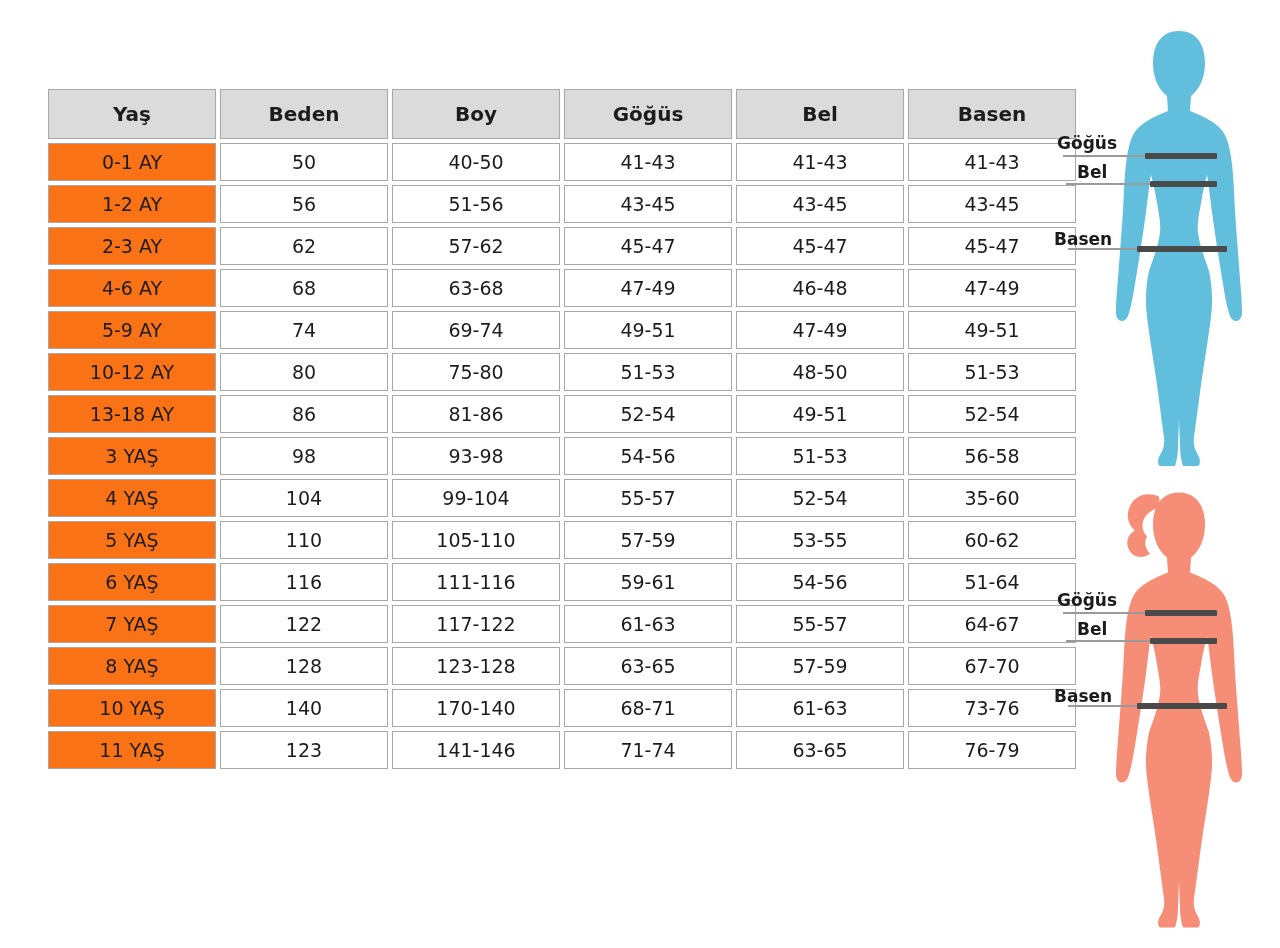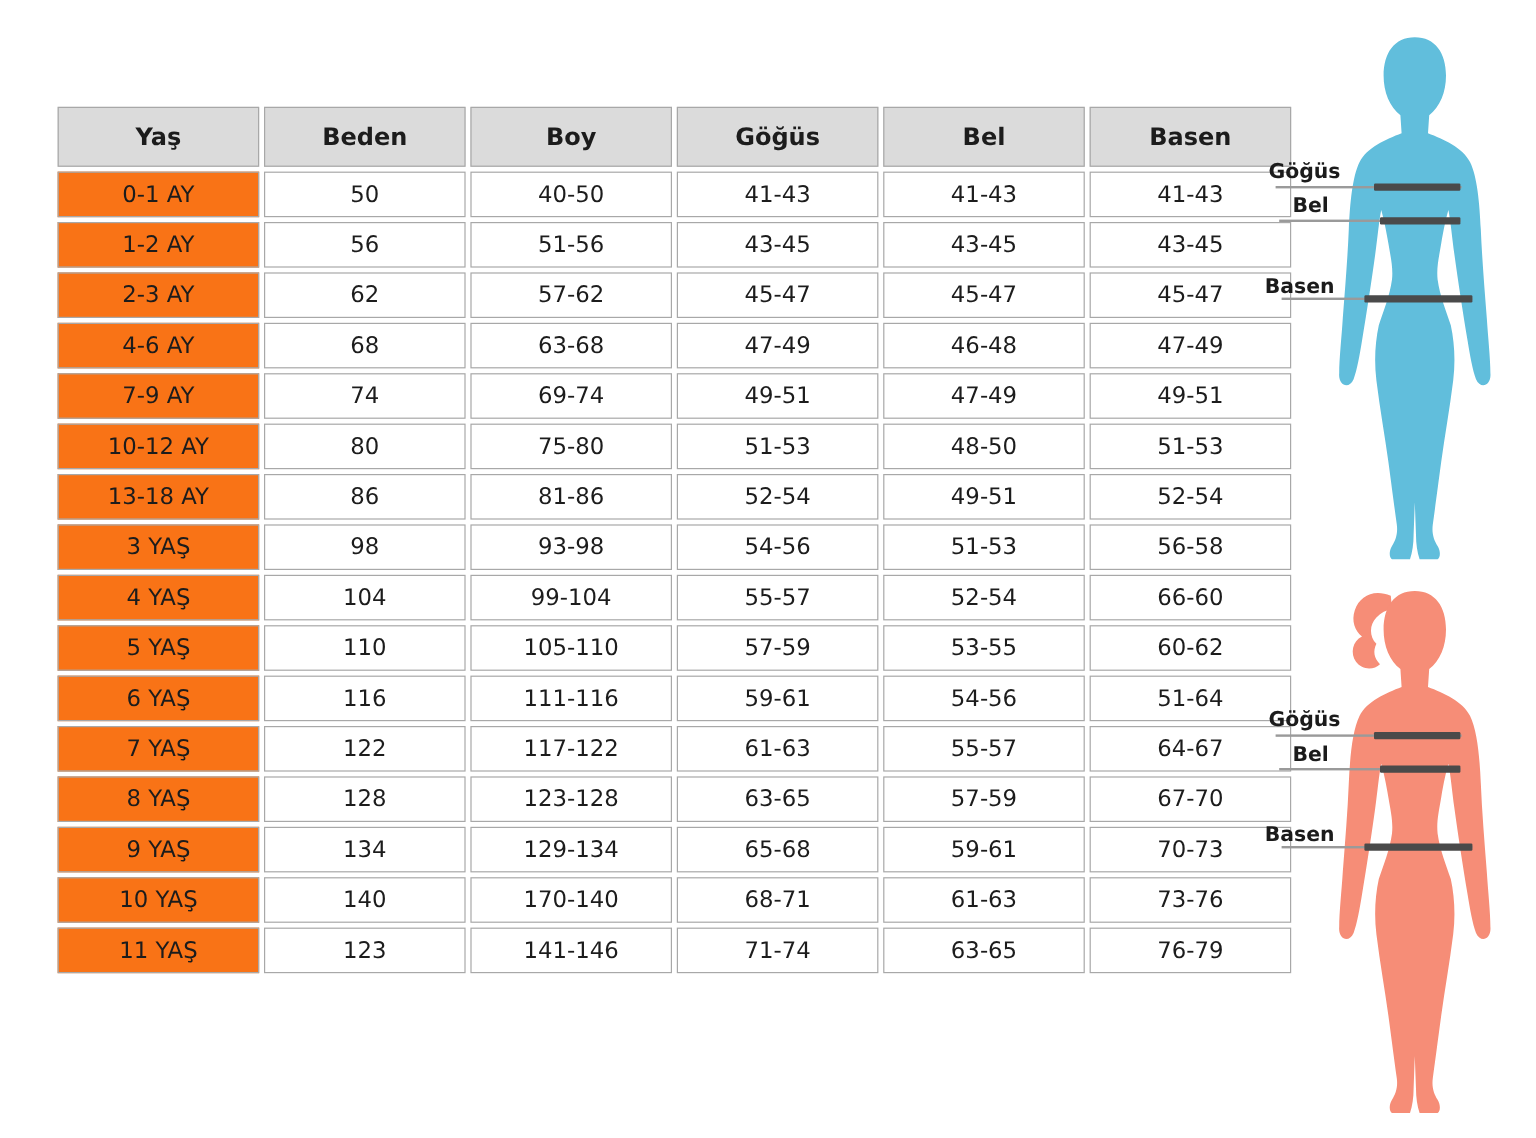--- a/index.html
+++ b/index.html
@@ -104,21 +104,21 @@
         </tr>
         <tr>
           <td class="rowhead">4-6 AY</td>
           <td>68</td>
           <td>63-68</td>
           <td>47-49</td>
           <td>46-48</td>
           <td>47-49</td>
         </tr>
         <tr>
-          <td class="rowhead">7-9 AY</td>
+          <td class="rowhead">5-9 AY</td>
           <td>74</td>
           <td>69-74</td>
           <td>49-51</td>
           <td>47-49</td>
           <td>49-51</td>
         </tr>
         <tr>
           <td class="rowhead">10-12 AY</td>
           <td>80</td>
           <td>75-80</td>
@@ -141,21 +141,21 @@
           <td>54-56</td>
           <td>51-53</td>
           <td>56-58</td>
         </tr>
         <tr>
           <td class="rowhead">4 YAŞ</td>
           <td>104</td>
           <td>99-104</td>
           <td>55-57</td>
           <td>52-54</td>
-          <td>66-60</td>
+          <td>35-60</td>
         </tr>
         <tr>
           <td class="rowhead">5 YAŞ</td>
           <td>110</td>
           <td>105-110</td>
           <td>57-59</td>
           <td>53-55</td>
           <td>60-62</td>
         </tr>
         <tr>
@@ -174,28 +174,20 @@
           <td>55-57</td>
           <td>64-67</td>
         </tr>
         <tr>
           <td class="rowhead">8 YAŞ</td>
           <td>128</td>
           <td>123-128</td>
           <td>63-65</td>
           <td>57-59</td>
           <td>67-70</td>
-        </tr>
-        <tr>
-          <td class="rowhead">9 YAŞ</td>
-          <td>134</td>
-          <td>129-134</td>
-          <td>65-68</td>
-          <td>59-61</td>
-          <td>70-73</td>
         </tr>
         <tr>
           <td class="rowhead">10 YAŞ</td>
           <td>140</td>
           <td>170-140</td>
           <td>68-71</td>
           <td>61-63</td>
           <td>73-76</td>
         </tr>
         <tr>

